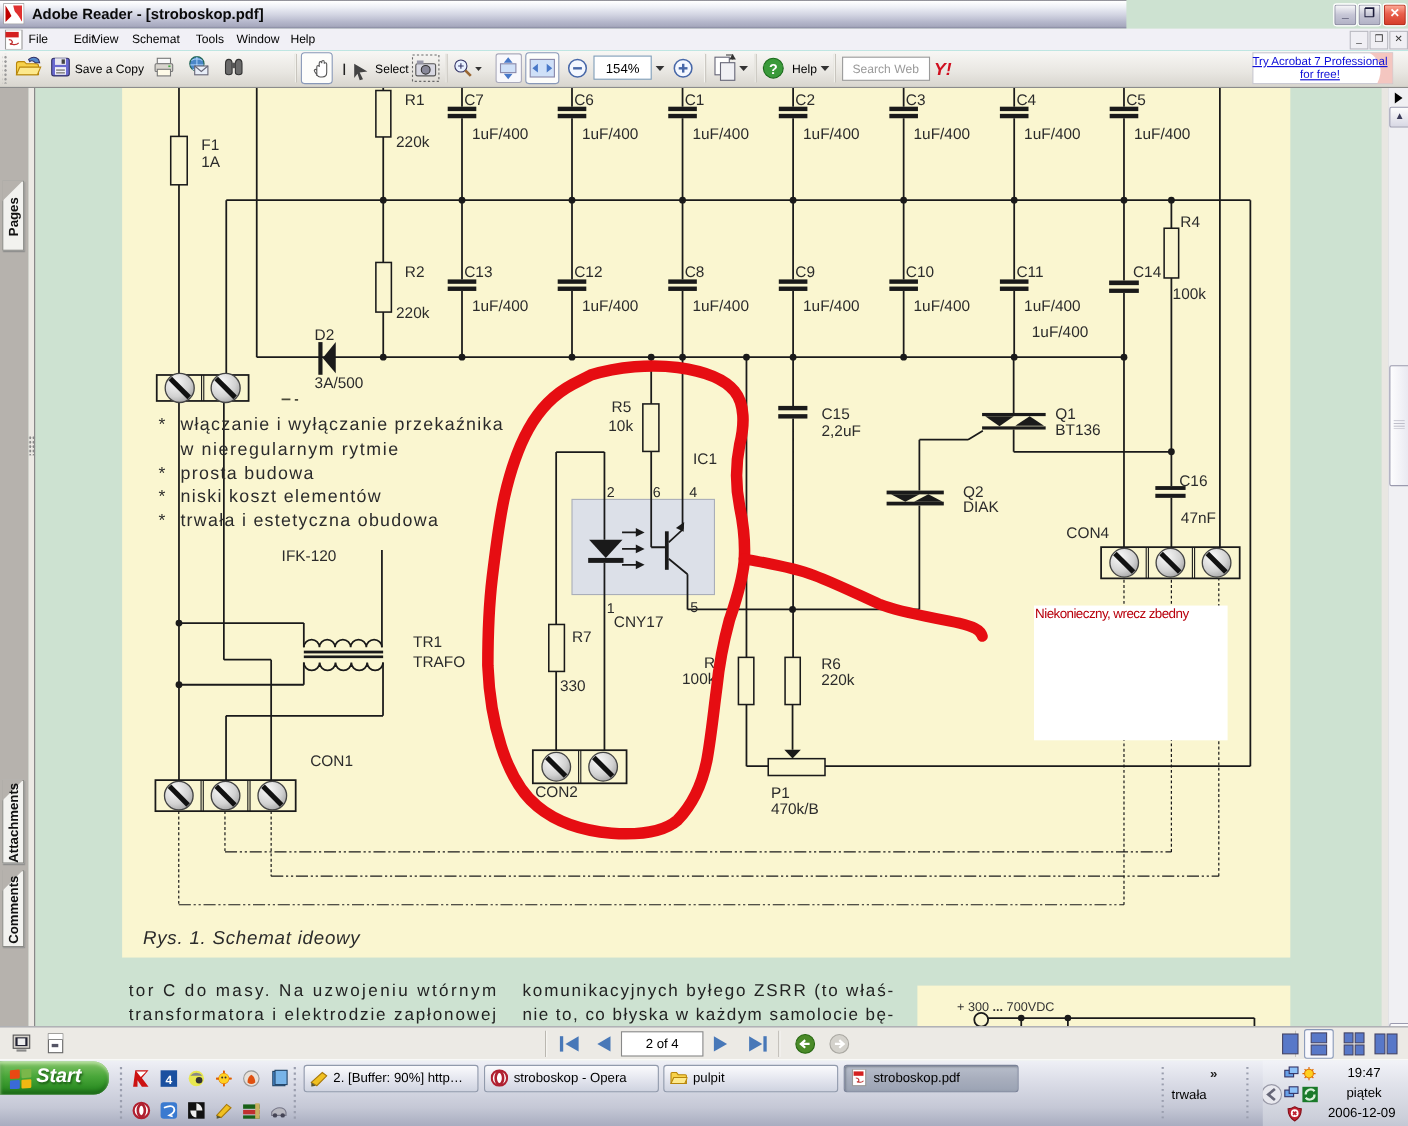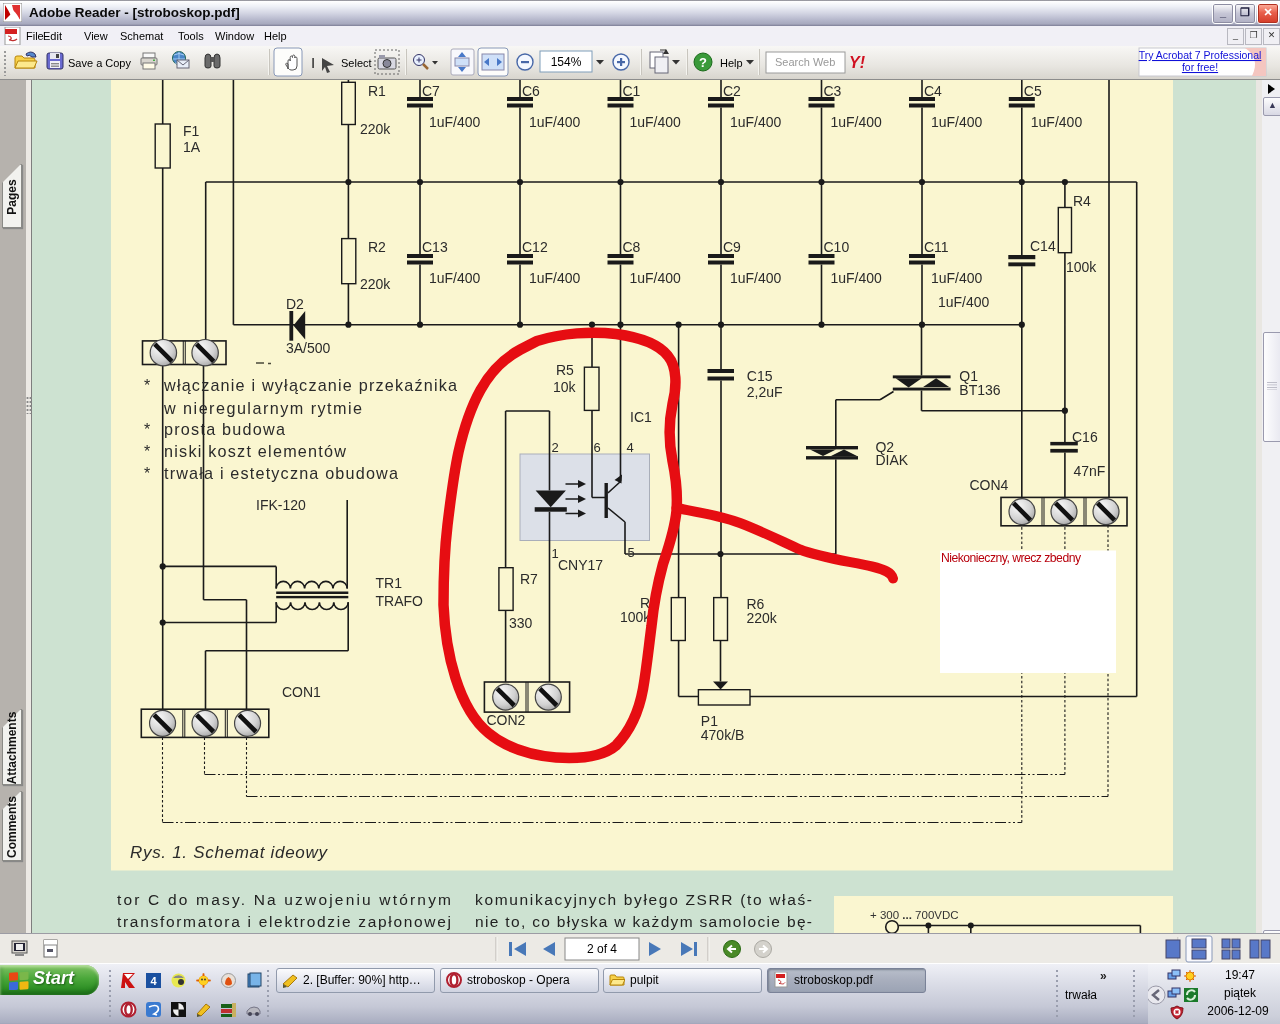--- a/index.html
+++ b/index.html
@@ -1,19 +1,19 @@
 <!DOCTYPE html>
 <html><head>
 <meta charset="utf-8">
 <style>
   html,body{margin:0;padding:0;}
   body{width:1280px;height:1024px;overflow:hidden;font-family:"Liberation Sans",sans-serif;position:relative;background:#cde2d1;}
   .abs{position:absolute;}
   
-  #titlebar{left:0;top:0;width:1280px;height:26px;
+  #titlebar{left:0;top:0;width:1024px;height:26px;
     background:linear-gradient(#5a5a66 0%,#ffffff 5%,#eef0f6 25%,#d2d4e2 52%,#b4b6ca 78%,#a7a9be 92%,#7d7e96 100%);}
   #titlebar .ticon{left:3px;top:3px;width:19px;height:19px;}
   #titlebar .ttext{left:29px;top:5px;font-size:13.5px;font-weight:bold;color:#0a0a0a;}
   .wbtn{top:3px;width:20px;height:19px;border-radius:3px;border:1px solid #fff;
     background:linear-gradient(#fdfdfd,#c6c6d6 50%,#b0b0c4);box-shadow:inset 0 0 0 1px #8d8da2;
     font-size:11px;text-align:center;line-height:17px;color:#1a1a3a;font-weight:bold;}
   #btn-close{background:linear-gradient(#ffb3a0,#e8604c 45%,#d43b28);box-shadow:inset 0 0 0 1px #b03020;color:#fff;}
   
   #menubar{left:0;top:26px;width:1280px;height:20px;background:#f1f0f6;border-bottom:6px solid #14b8a6;}
   .menuitem{font-size:11px;color:#000;top:4px;}
@@ -65,21 +65,21 @@
   <div class="abs wbtn" id="btn-close" style="left:1257px;">✕</div>
 </div>
 
 <div id="menubar" class="abs">
   <svg class="abs" style="left:4px;top:1px;" width="17" height="18" viewBox="0 0 17 18">
       <rect x="1" y="0" width="15" height="18" fill="#fff" stroke="#999"></rect>
       <rect x="1" y="2" width="12" height="5" fill="#d42020"></rect>
       <path d="M4 9 C7 9 9 12 5 13 C8 13 10 15 13 12" stroke="#c03030" fill="none" stroke-width="1.2"></path>
     </svg>
   <div class="abs menuitem" style="left:26px;">File</div>
-  <div class="abs menuitem" style="left:43px;">Edit</div>
+  <div class="abs menuitem" style="left:67px;">Edit</div>
   <div class="abs menuitem" style="left:84px;">View</div>
   <div class="abs menuitem" style="left:120px;">Schemat</div>
   <div class="abs menuitem" style="left:178px;">Tools</div>
   <div class="abs menuitem" style="left:215px;">Window</div>
   <div class="abs menuitem" style="left:264px;">Help</div>
   <div class="abs mdibtn" style="left:1227px;">_</div>
   <div class="abs mdibtn" style="left:1245px;">❐</div>
   <div class="abs mdibtn" style="left:1263px;">✕</div>
 </div>
 

